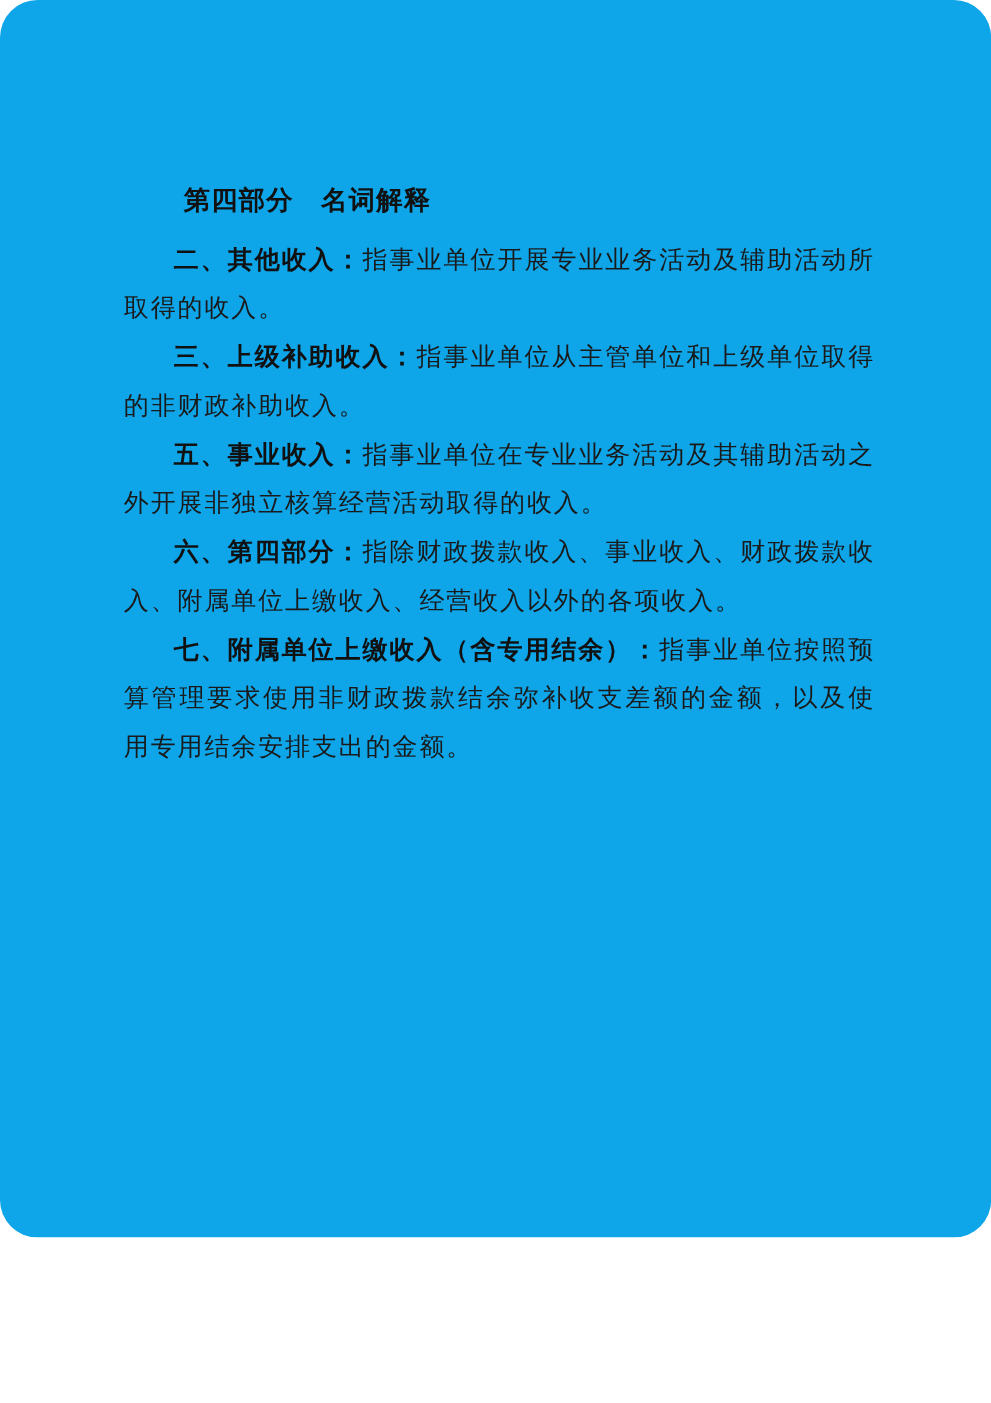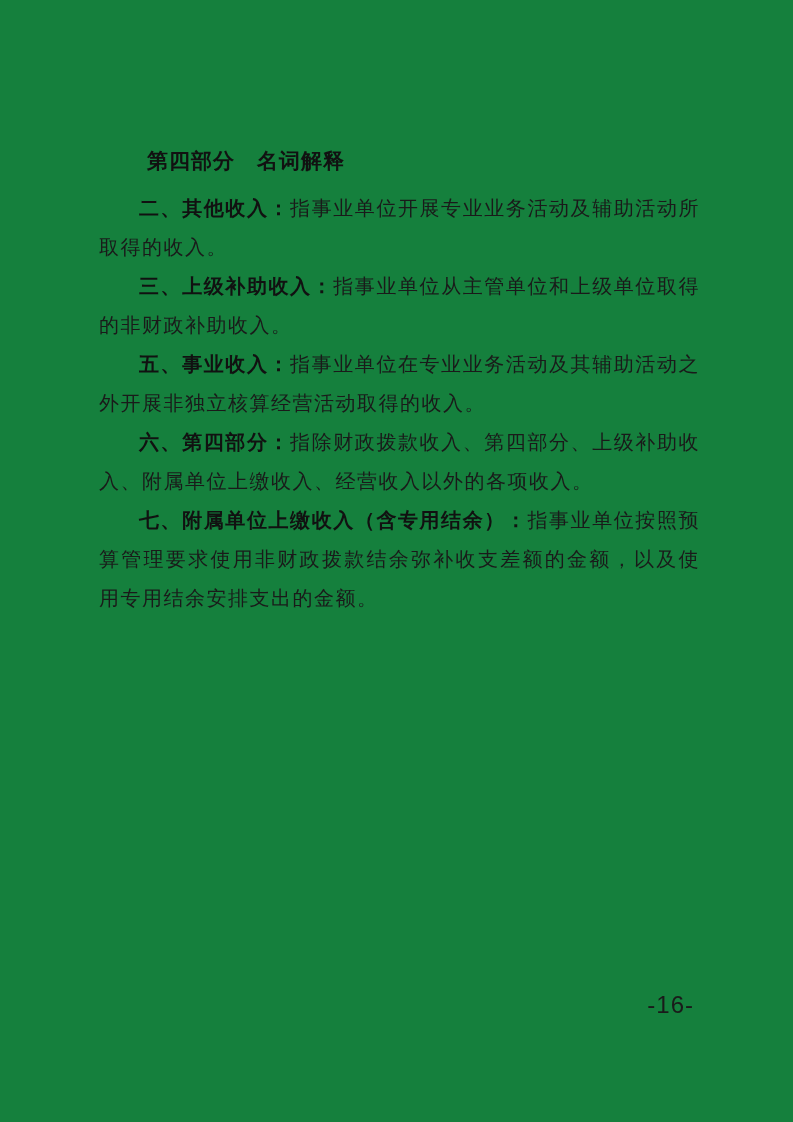--- a/index.html
+++ b/index.html
@@ -3,25 +3,26 @@
 <meta charset="utf-8">
 <style>
   html, body {
     margin: 0;
     padding: 0;
     background: #ffffff;
   }
   .page {
     position: relative;
     width: 793px;
-    height: 1122px;
-    background: #15803d;
+    height: 990px;
+    background: #0ea5e9;
     overflow: hidden;
     color: #1a1a1a;
     font-family: "Liberation Serif", serif;
+    border-radius: 30px;
   }
   .content {
     position: absolute;
     left: 99px;
     top: 146px;
     width: 601px;
   }
   .doc-heading {
     margin: 0 0 13px 48px;
     font-family: "Liberation Sans", sans-serif;
@@ -58,18 +59,18 @@
 </head>
 <body>
 
 <div class="page">
   <div class="content">
     <h1 class="doc-heading">第四部分　名词解释</h1>
     <div id="terms-container">
         <p class="para"><span class="term">二、其他收入：</span><span class="definition">指事业单位开展专业业务活动及辅助活动所取得的收入。</span></p>
         <p class="para"><span class="term">三、上级补助收入：</span><span class="definition">指事业单位从主管单位和上级单位取得的非财政补助收入。</span></p>
         <p class="para"><span class="term">五、事业收入：</span><span class="definition">指事业单位在专业业务活动及其辅助活动之外开展非独立核算经营活动取得的收入。</span></p>
-        <p class="para"><span class="term">六、第四部分：</span><span class="definition">指除财政拨款收入、第四部分、上级补助收入、附属单位上缴收入、经营收入以外的各项收入。</span></p>
+        <p class="para"><span class="term">六、第四部分：</span><span class="definition">指除财政拨款收入、事业收入、财政拨款收入、附属单位上缴收入、经营收入以外的各项收入。</span></p>
         <p class="para"><span class="term">七、附属单位上缴收入（含专用结余）：</span><span class="definition">指事业单位按照预算管理要求使用非财政拨款结余弥补收支差额的金额，以及使用专用结余安排支出的金额。</span></p>
       </div>
   </div>
   <div class="page-number">-16-</div>
 </div>
 
 </body></html>

